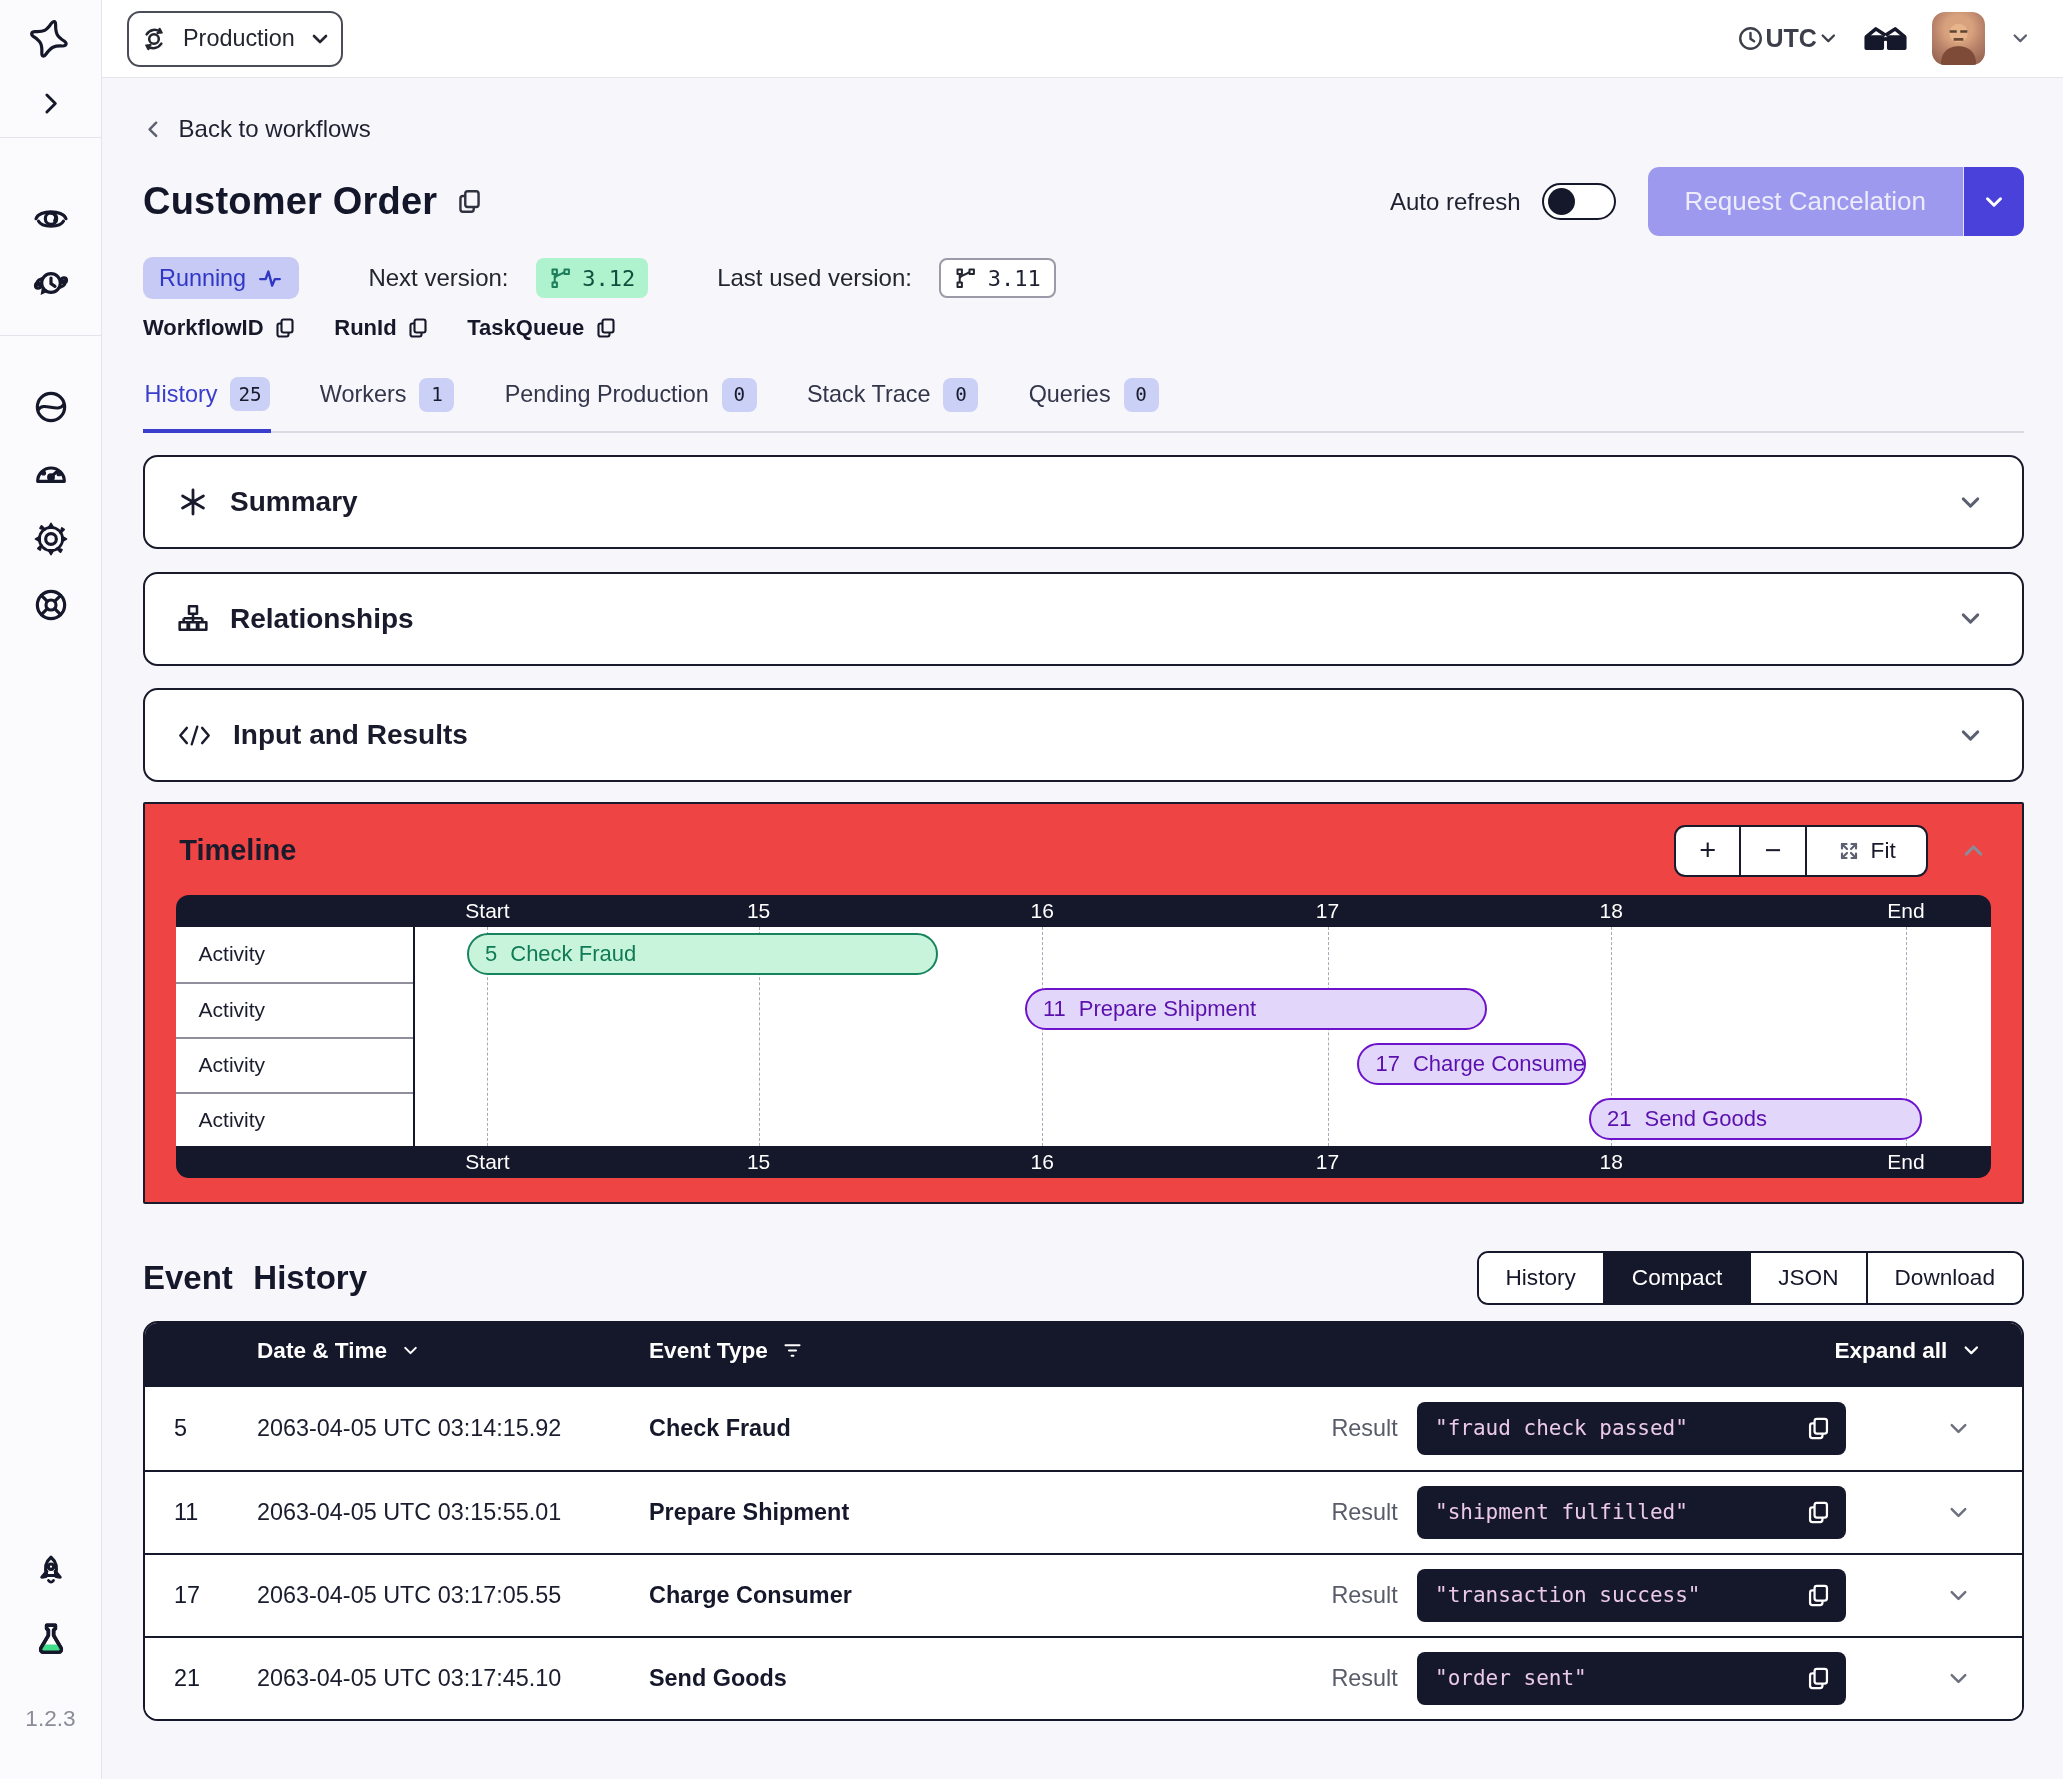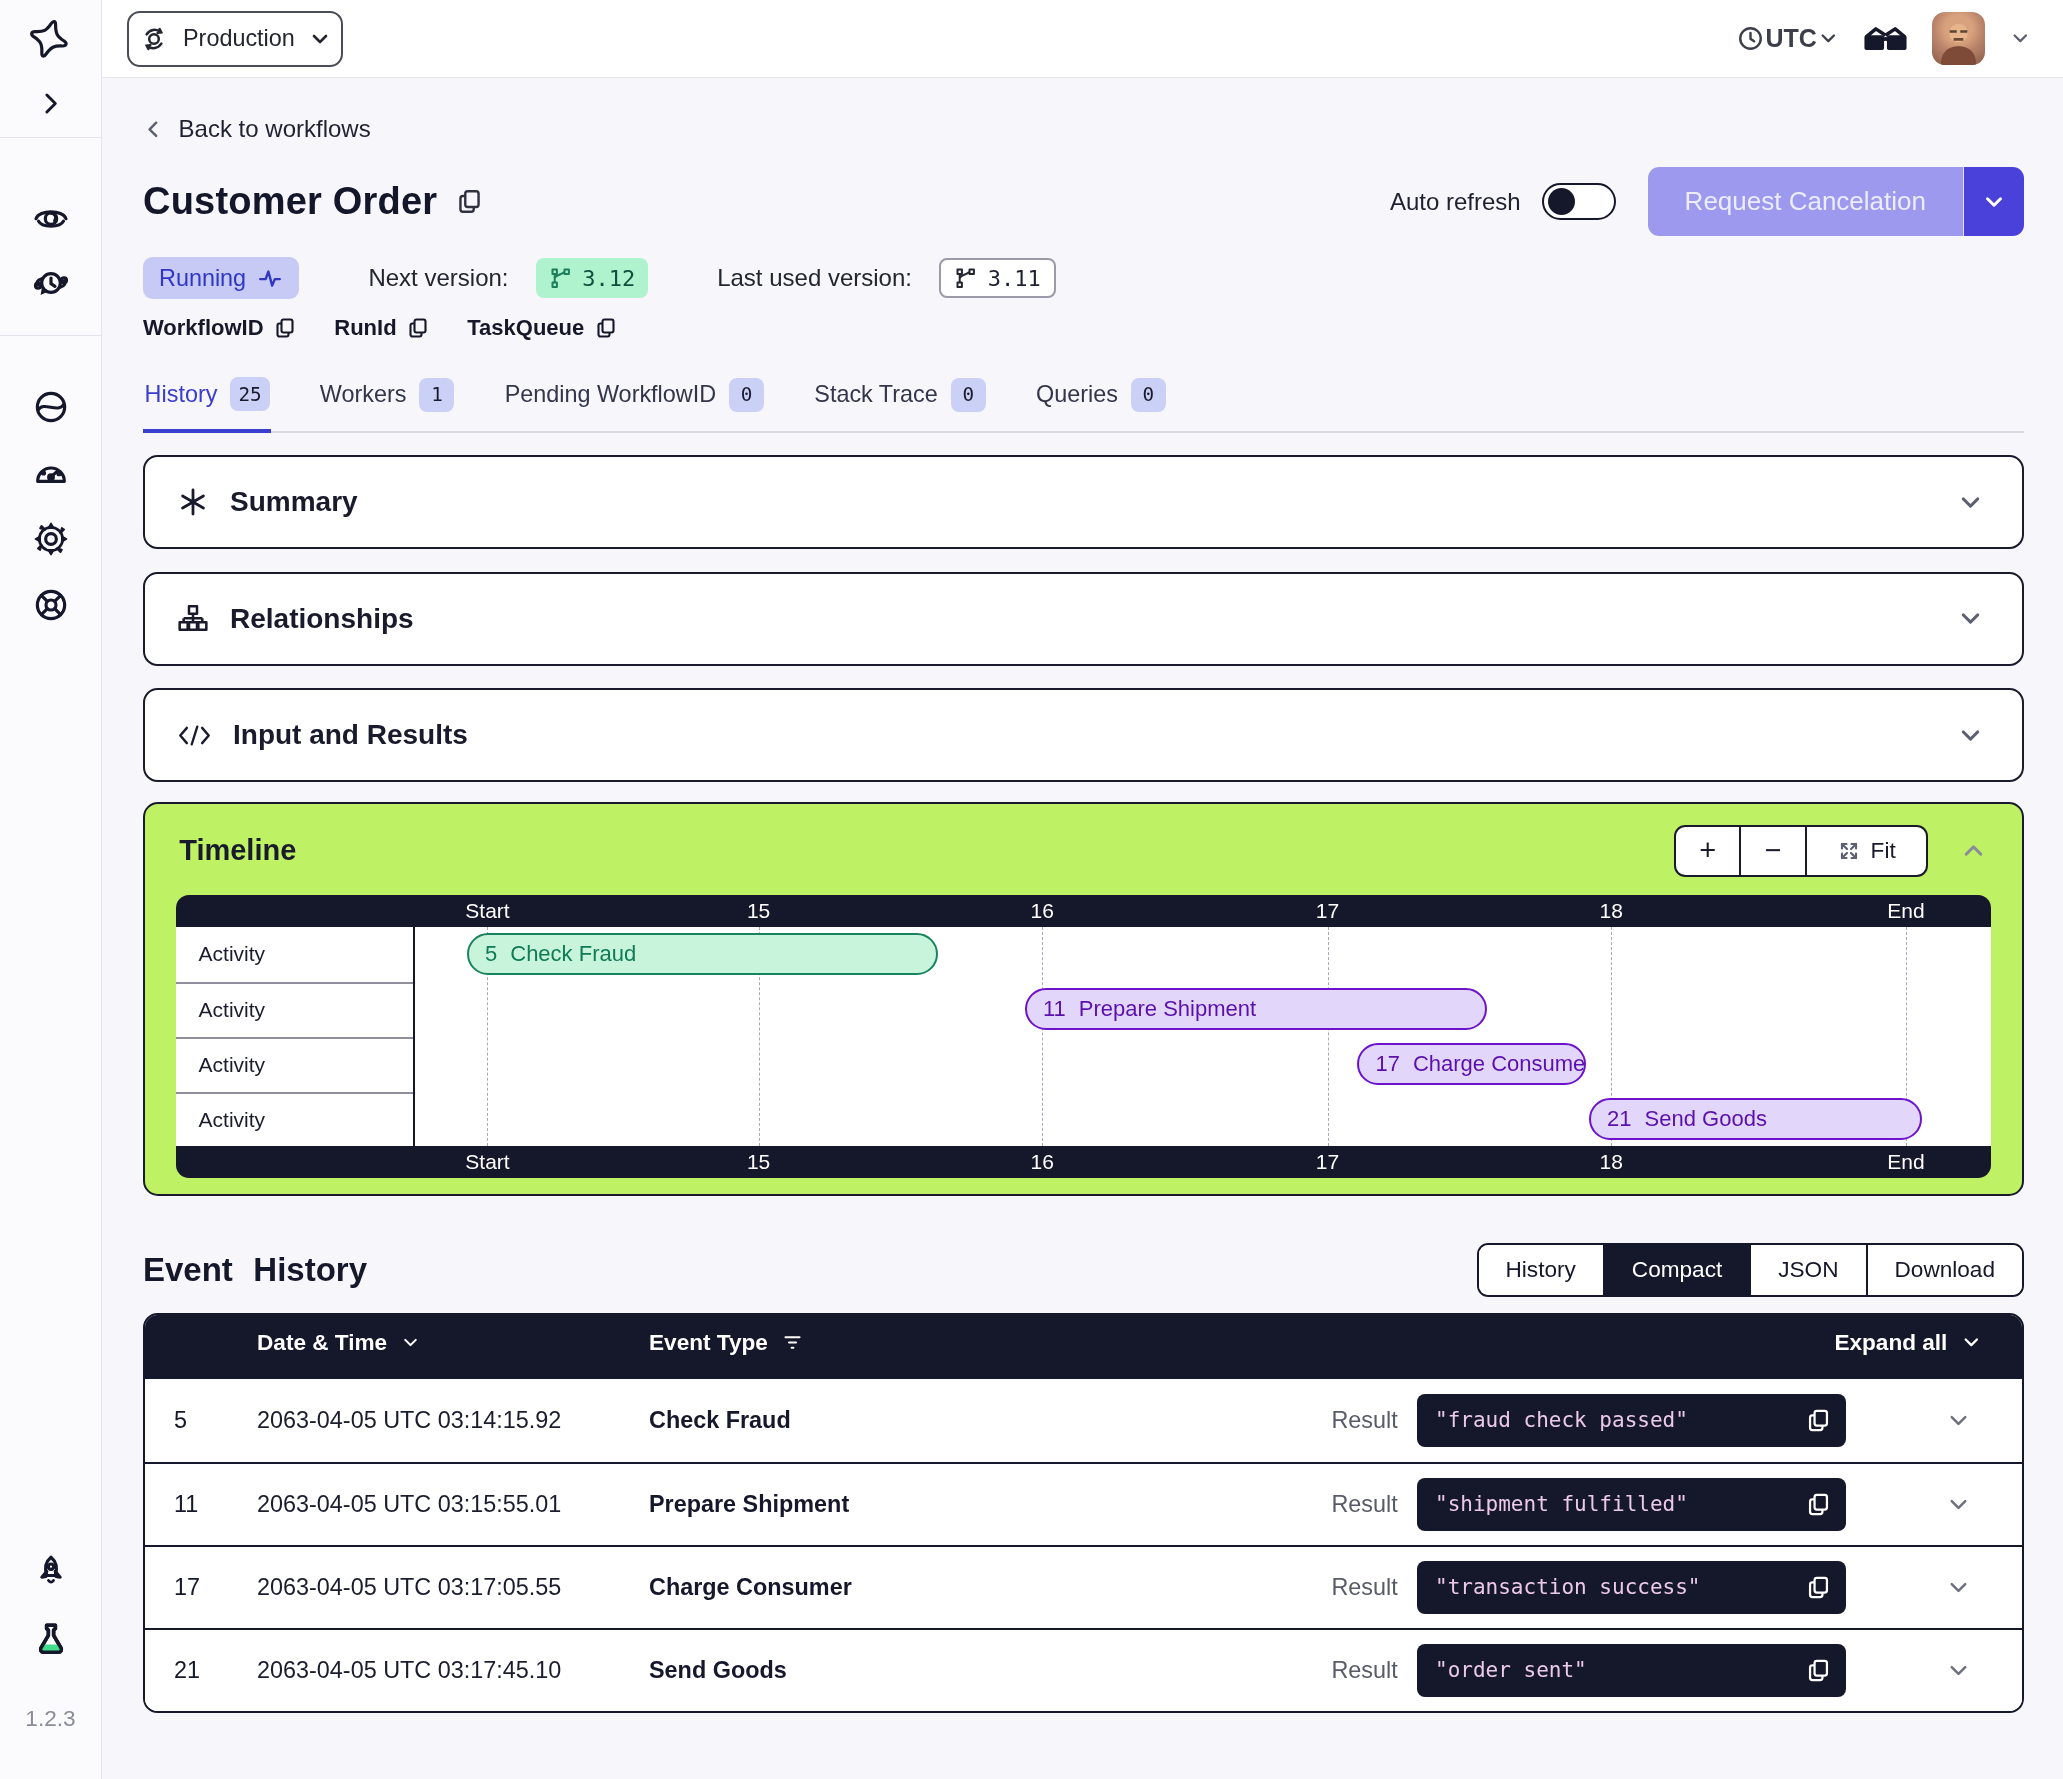--- a/index.html
+++ b/index.html
@@ -101,21 +101,21 @@
   
   .card {
     background:#fff; border:2.4px solid #191B2C; border-radius:14.5px;
     display:flex; align-items:center; padding:0 37px 0 32px; height:94px; margin-top:22.6px; cursor:pointer;
   }
   .card:first-of-type { margin-top:42px; }
   .card .c-label { font-size:28px; font-weight:600; color:#191B2C; margin-left:21px; }
   .card .c-caret { margin-left:auto; }
 
   
-  .tl-card { background:#bef264; border:2.4px solid #191B2C; border-radius:15px; margin-top:19.3px; padding:21px 31px 16px; }
+  .tl-card { background:#ef4444; border:2.4px solid #191B2C; border-radius:2px; margin-top:19.3px; padding:21px 31px 24px; }
   .tl-head { display:flex; align-items:center; padding:0 3.2px 18px; }
   .tl-title { font-size:29px; font-weight:600; color:#191B2C; }
   .tl-controls { margin-left:auto; display:flex; align-items:center; }
   .zoom-group { display:flex; }
   .zoom-btn {
     height:52px; background:#fff; border:2.4px solid #191B2C; display:flex; align-items:center;
     justify-content:center; font-size:29px; color:#191B2C; cursor:pointer; font-family:inherit;
   }
   .zoom-btn.plus  { width:68px; border-radius:11.3px 0 0 11.3px; }
   .zoom-btn.minus { width:68px; margin-left:-2.4px; }
@@ -420,21 +420,21 @@
   <nav class="tabs">
     <button class="tab active">
       <span class="t-label">History</span>
       <span class="t-count mono">25</span>
     </button>
     <button class="tab">
       <span class="t-label">Workers</span>
       <span class="t-count mono">1</span>
     </button>
     <button class="tab">
-      <span class="t-label">Pending WorkflowID</span>
+      <span class="t-label">Pending Production</span>
       <span class="t-count mono">0</span>
     </button>
     <button class="tab">
       <span class="t-label">Stack Trace</span>
       <span class="t-count mono">0</span>
     </button>
     <button class="tab">
       <span class="t-label">Queries</span>
       <span class="t-count mono">0</span>
     </button>

